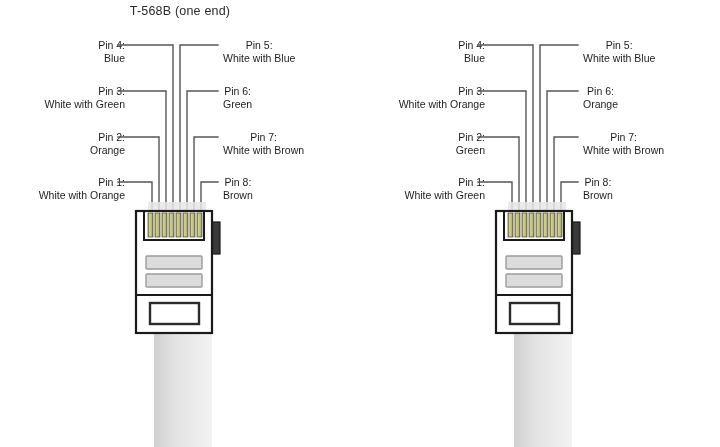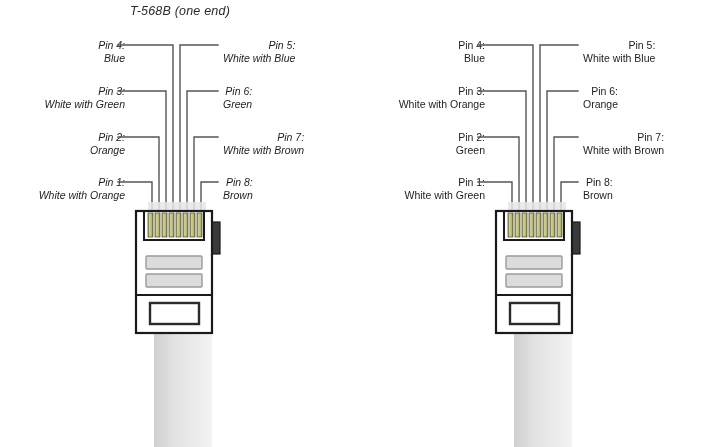--- a/index.html
+++ b/index.html
@@ -9,21 +9,21 @@
     font-family:"Liberation Sans", sans-serif;
     overflow:hidden;
     position:relative;
   }
   .diagram{
     position:absolute;
     top:0;
     width:360px;
     height:447px;
   }
-  #diagram-568b{left:0;font-style:italic;}
+  #diagram-568b{left:0;}
   #diagram-568a{left:360px;}
 
   .title{
     position:absolute;
     top:4px;
     left:0;
     width:360px;
     text-align:center;
     font-size:12.5px;
     color:#2b2b2b;
@@ -33,21 +33,21 @@
   .lbl{
     position:absolute;
     font-size:10.5px;
     line-height:13px;
     color:#1d1d1d;
     white-space:nowrap;
   }
   .lbl .l1{display:block;}
   .lbl .l2{display:block;}
   .lbl.left{text-align:right;}
-  .lbl.right{text-align:right;}
+  .lbl.right{text-align:center;}
 
   .svgwrap{position:absolute;left:0;top:0;width:360px;height:447px;}
   svg{display:block;}
 </style>
 </head>
 <body>
 
 <div class="diagram" id="diagram-568b">
 
   <div class="title">T-568B (one end)</div>

